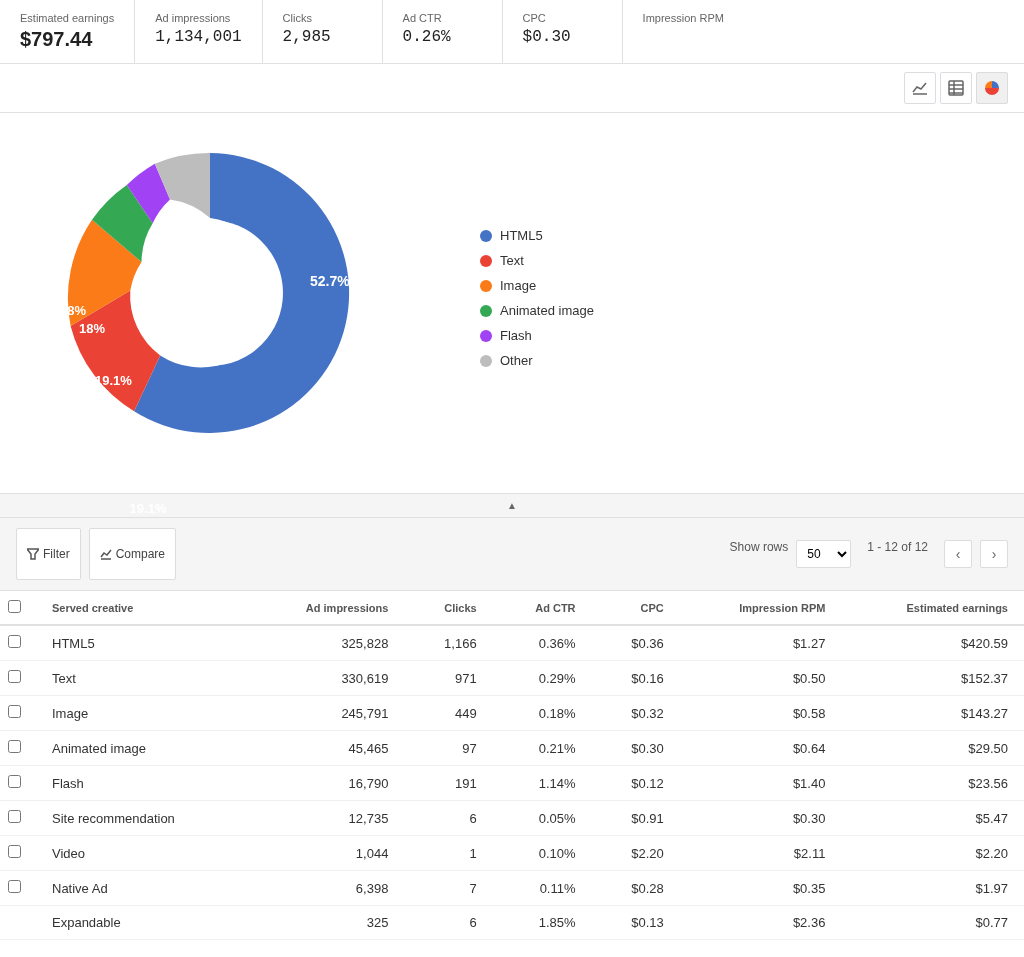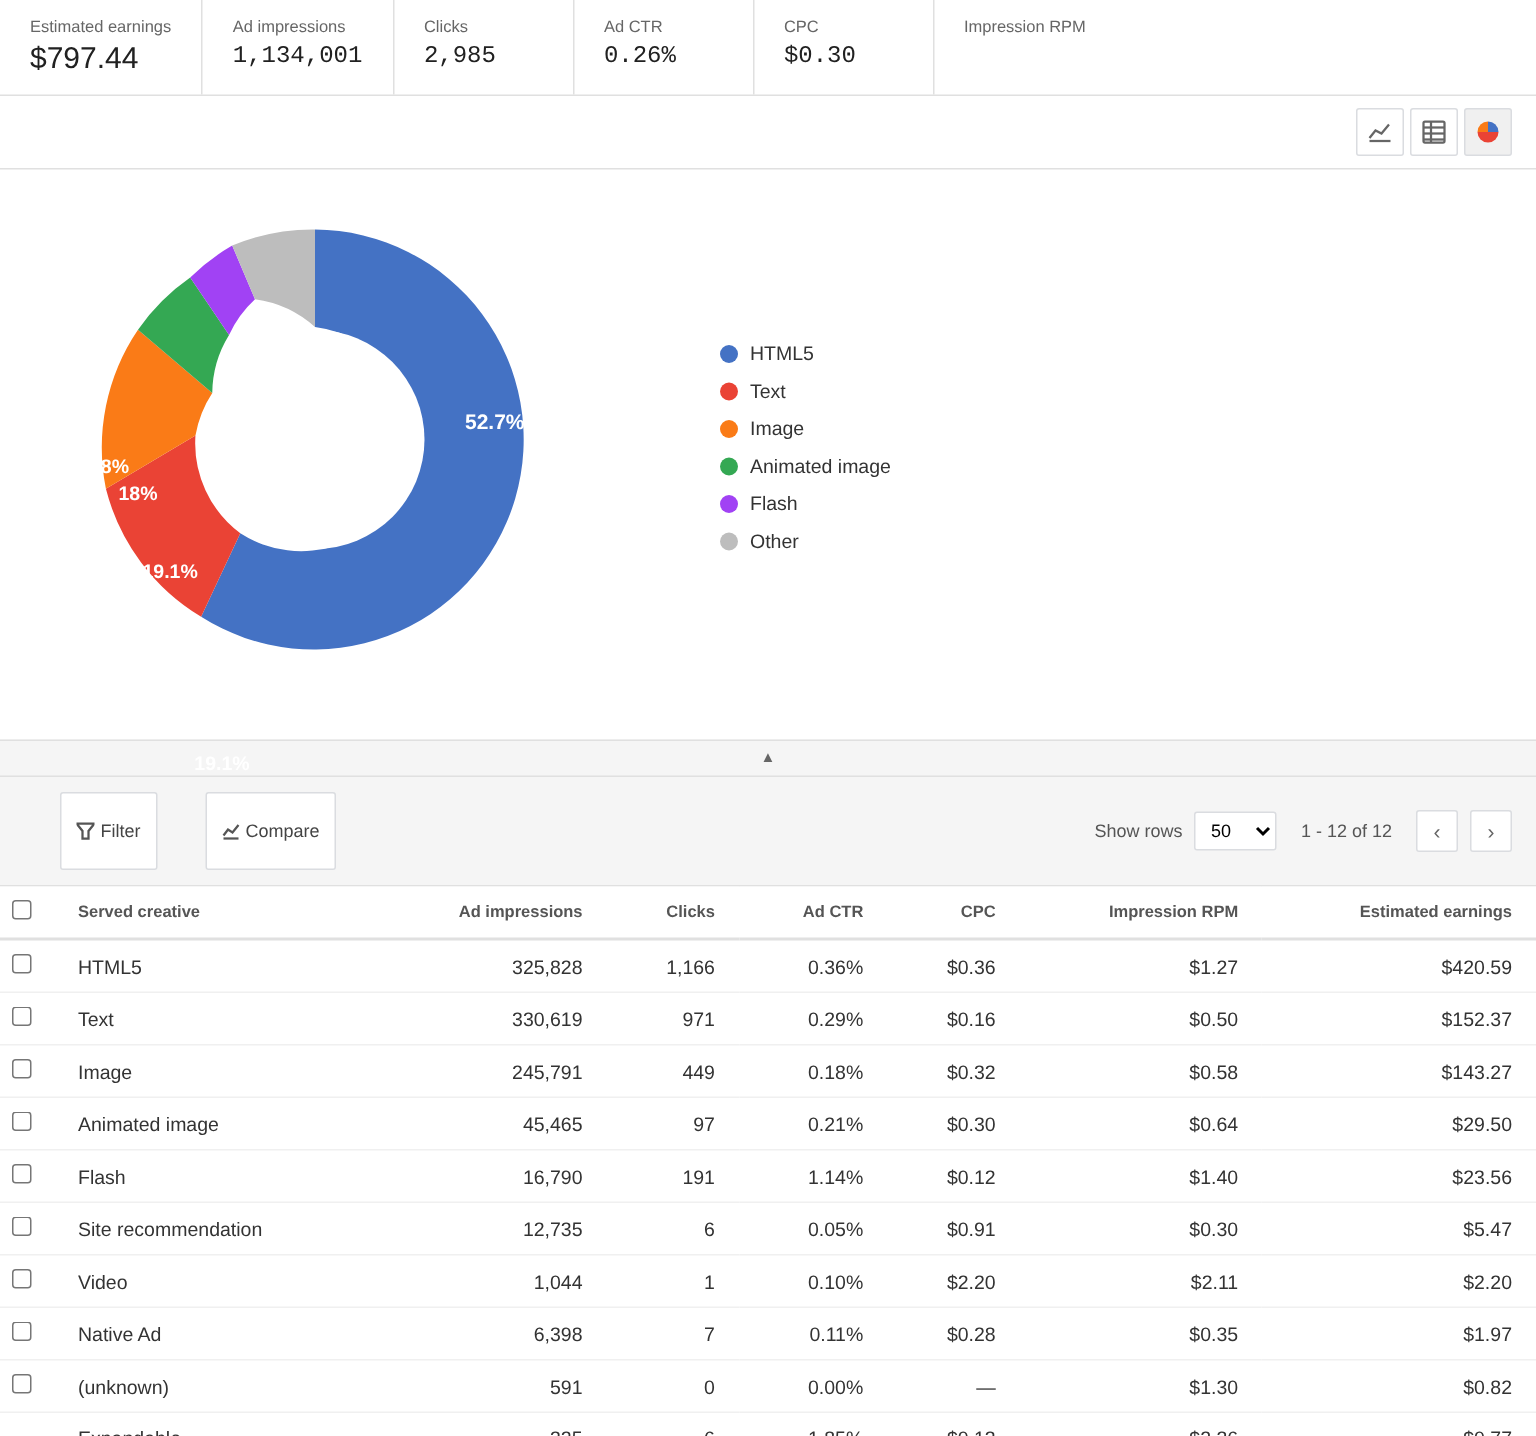--- a/index.html
+++ b/index.html
@@ -10,21 +10,21 @@
       display: flex;
       border-bottom: 1px solid #e0e0e0;
     }
     .summary-item {
       padding: 12px 20px;
       border-right: 1px solid #e0e0e0;
       min-width: 120px;
     }
     .summary-item:last-child { border-right: none; flex: 1; }
     .summary-label { font-size: 11px; color: #666; margin-bottom: 4px; }
-    .summary-value { font-size: 20px; font-weight: 400; color: #212121; }
+    .summary-value { font-size: 20px; font-weight: 700; color: #212121; }
     .summary-value-small { font-size: 16px; font-weight: 400; color: #212121; font-family: Liberation Mono, monospace; }
 
     
     .chart-area {
       display: flex;
       padding: 20px 40px;
       align-items: center;
       position: relative;
     }
     .chart-container {
@@ -91,34 +91,33 @@
     .table-section { background: #fff; }
 
     .table-controls {
       display: flex;
       align-items: center;
       padding: 10px 16px;
       background: #f5f5f5;
       border-bottom: 1px solid #e0e0e0;
     }
     .table-controls-left { display: flex; align-items: center; gap: 8px; flex: 1; }
-    .table-controls-right { display: flex; align-items: center; gap: 8px; }
+    .table-controls-right { display: flex; gap: 8px; }
 
     .ctrl-btn {
       display: inline-flex;
       align-items: center;
       gap: 4px;
       padding: 18px 10px;
       border: 1px solid #dadce0;
       background: #fff;
       cursor: pointer;
       border-radius: 2px;
       font-size: 12px;
       color: #444;
-      margin-left: 24px;
     }
 
     .show-rows-label { font-size: 12px; color: #555; }
     .rows-select {
       padding: 4px 6px;
       border: 1px solid #dadce0;
       border-radius: 2px;
       font-size: 12px;
       background: #fff;
       cursor: pointer;
@@ -423,32 +422,20 @@
     <td>Native Ad</td>
     <td class="right">6,398</td>
     <td class="right">7</td>
     <td class="right">0.11%</td>
     <td class="right">$0.28</td>
     <td class="right">$0.35</td>
     <td class="right">$1.97</td>
   </tr>
         <tr>
     <td class="cb-cell">
-      <input type="checkbox" style="">
-    </td>
-    <td>(unknown)</td>
-    <td class="right">591</td>
-    <td class="right">0</td>
-    <td class="right">0.00%</td>
-    <td class="right">—</td>
-    <td class="right">$1.30</td>
-    <td class="right">$0.82</td>
-  </tr>
-        <tr>
-    <td class="cb-cell">
       
     </td>
     <td>Expandable</td>
     <td class="right">325</td>
     <td class="right">6</td>
     <td class="right">1.85%</td>
     <td class="right">$0.13</td>
     <td class="right">$2.36</td>
     <td class="right">$0.77</td>
   </tr>

